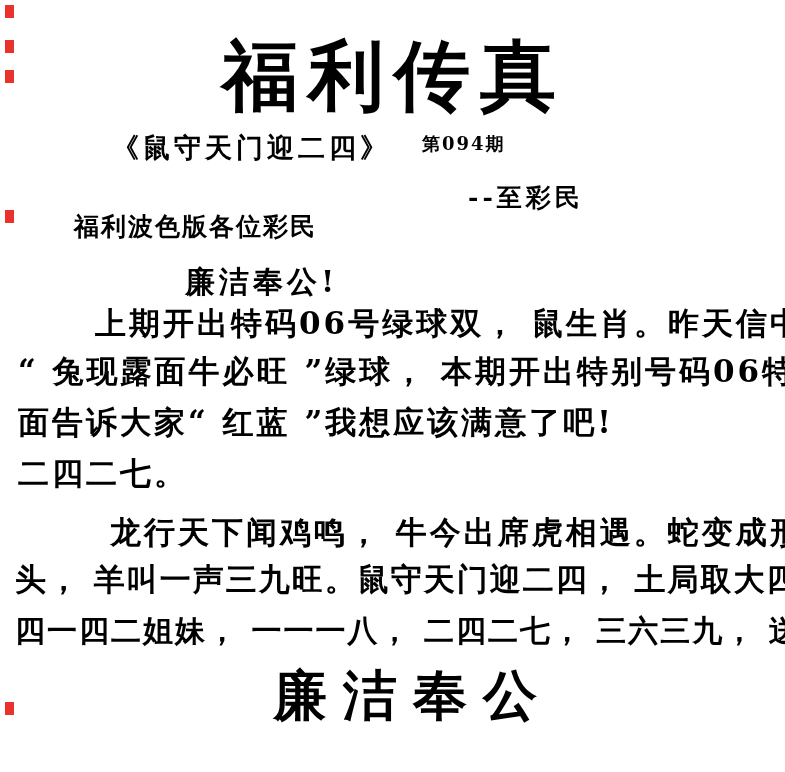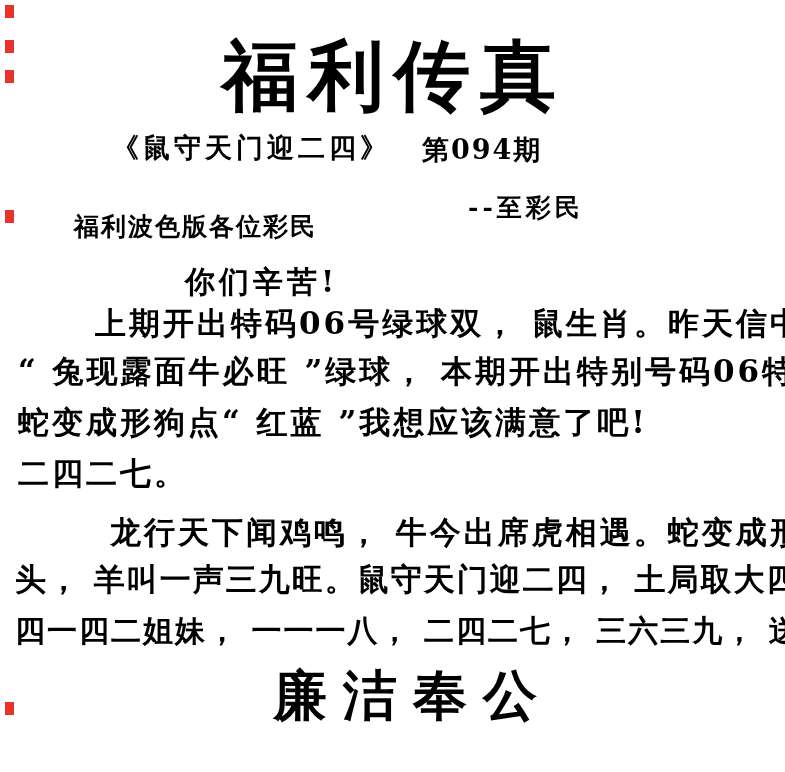--- a/index.html
+++ b/index.html
@@ -21,22 +21,22 @@
     color: var(--ink, #000000);
     font-weight: 600;
   }
   .title {
     left: 222px; top: 26px;
     font-size: 76px;
     letter-spacing: 10px;
     font-weight: bold;
   }
   .header-source { left: 112px; top: 130px; font-size: 27px; letter-spacing: 4px; }
-  .header-issue  { left: 422px; top: 132px; font-size: 27px; letter-spacing: 2px; }
-  .attribution   { left: 468px; top: 191px; font-size: 25px; letter-spacing: 4px; }
+  .header-issue  { left: 422px; top: 132px; font-size: 18px; letter-spacing: 2px; }
+  .attribution   { left: 468px; top: 181px; font-size: 25px; letter-spacing: 4px; }
   .salutation    { left: 74px;  top: 210px; font-size: 25px; letter-spacing: 2px; }
   .greeting      { left: 185px; top: 262px; font-size: 30px; letter-spacing: 4px; }
   .p1l1 { left: 95px;  top: 303px; font-size: 31px; letter-spacing: 3px; }
   .p1l2 { left: 18px;  top: 351px; font-size: 31px; letter-spacing: 3px; }
   .p1l3 { left: 18px;  top: 402px; font-size: 31px; letter-spacing: 3px; }
   .p1l4 { left: 18px;  top: 453px; font-size: 31px; letter-spacing: 3px; }
   .p2l1 { left: 110px; top: 512px; font-size: 31px; letter-spacing: 3px; }
   .p2l2 { left: 15px;  top: 559px; font-size: 31px; letter-spacing: 2px; }
   .p2l3 { left: 15px;  top: 611px; font-size: 30px; letter-spacing: 2px; }
   .footer-slogan {
@@ -73,25 +73,25 @@
   <div class="line title">福利传真</div>
 
   <div class="line header-source">《鼠守天门迎二四》</div>
 
   <div class="line header-issue">第094期</div>
 
   <div class="line attribution">--至彩民</div>
 
   <div class="line salutation">福利波色版各位彩民</div>
 
-  <div class="line greeting">你们辛苦!</div>
+  <div class="line greeting">廉洁奉公!</div>
 
   <div class="line p1l1">上期开出特码06号绿球双， 鼠生肖。昨天信中提供</div>
   <div class="line p1l2">“ 兔现露面牛必旺 ”绿球， 本期开出特别号码06特肖 ”后</div>
-  <div class="line p1l3">蛇变成形狗点“ 红蓝 ”我想应该满意了吧!</div>
+  <div class="line p1l3">面告诉大家“ 红蓝 ”我想应该满意了吧!</div>
   <div class="line p1l4">二四二七。</div>
 
   <div class="line p2l1">龙行天下闻鸡鸣， 牛今出席虎相遇。蛇变成形狗点</div>
   <div class="line p2l2">头， 羊叫一声三九旺。鼠守天门迎二四， 土局取大四三八。</div>
   <div class="line p2l3">四一四二姐妹， 一一一八， 二四二七， 三六三九， 送: 蓝绿</div>
 
   <div class="line footer-slogan">廉洁奉公</div>
 
 </div>
 

